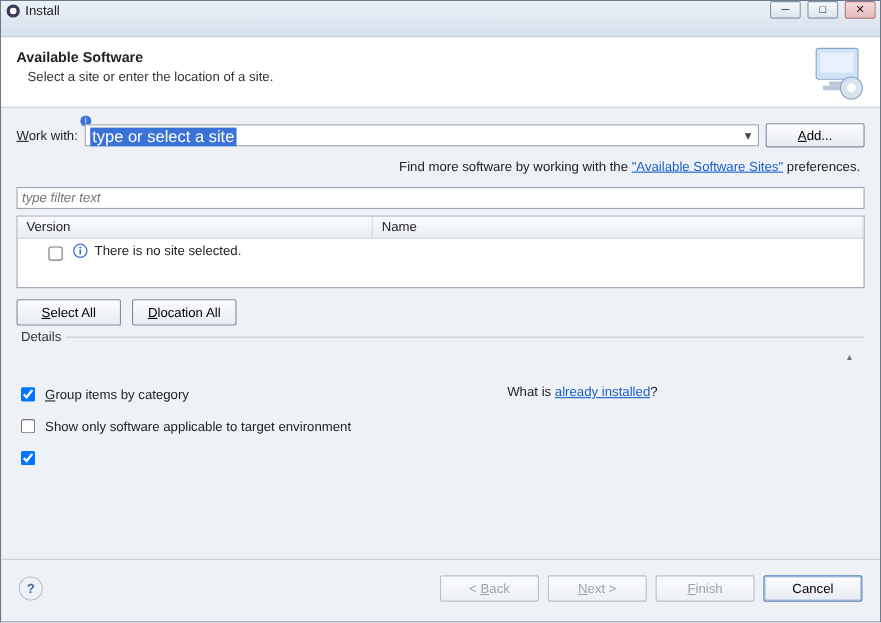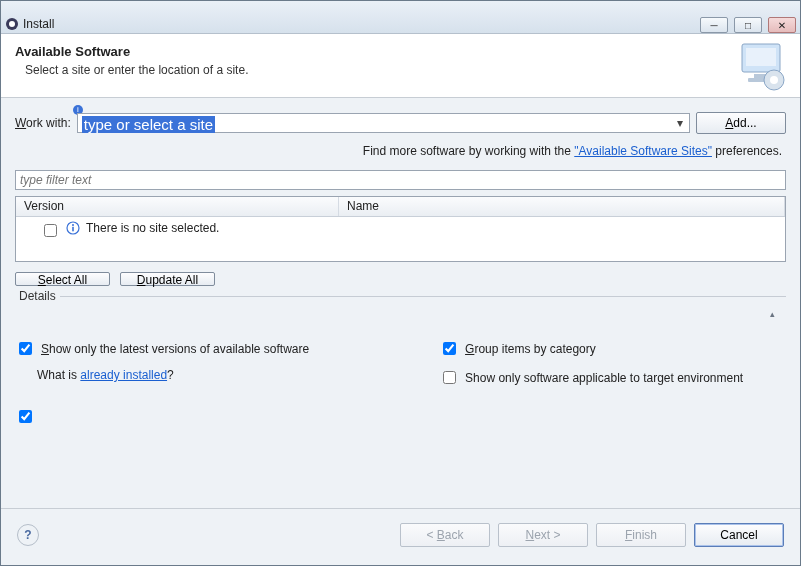--- a/index.html
+++ b/index.html
@@ -16,21 +16,21 @@
     border: 1px solid #6a7a8a;
     background: #eef2f6;
     display: flex;
     flex-direction: column;
   }
   .titlebar {
     height: 22px;
     background: linear-gradient(#eaf0f7, #d6e1ec);
     border-bottom: 1px solid #b5c0cc;
     display: flex;
-    align-items: flex-start;
+    align-items: flex-end;
     padding: 16px 4px;
     gap: 4px;
   }
   .titlebar .app-icon {
     width: 14px; height: 14px;
     display: inline-flex; align-items: center; justify-content: center;
   }
   .titlebar .title-text { font-size: 12px; }
   .titlebar .spacer { flex: 1; }
   .winbtn {
@@ -161,21 +161,21 @@
   }
   .col-name { flex: 0 0 58%; }
   .col-version { flex: 1; }
   .tbody { flex:1; padding: 4px 6px; }
   .tree-row { display:flex; align-items:flex-start; gap:6px; font-size:12px; }
   .tree-checkbox { width:13px; height:13px; }
   .info-icn {
     width:14px; height:14px; display:inline-flex; align-items:center; justify-content:center;
   }
   .sel-row { display:flex; gap:10px; margin-top:4px;}
-  .sel-row .btn { min-width:95px; height:14px;}
+  .sel-row .btn { min-width:95px; height:24px;}
   .details-group {
     margin-top: 4px;
     border-top: 1px solid #c6ccd4;
     padding-top: 2px;
   }
   .details-label {
     position: relative;
     top: -10px;
     background: #eef2f6;
     padding: 0 4px;
@@ -296,35 +296,31 @@
                 <circle cx="7" cy="4" r="1" fill="#3a72d8"></circle>
               </svg>
           </span>
           <span>There is no site selected.</span>
         </div>
       </div>
     </div>
 
     <div class="sel-row">
       <button class="btn"><span class="underline-letter">S</span><span>elect All</span></button>
-      <button class="btn"><span class="underline-letter">D</span><span>update All</span></button>
+      <button class="btn"><span class="underline-letter">D</span><span>location All</span></button>
     </div>
 
     <div class="details-group">
       <span class="details-label">Details</span>
       <div class="details-body">
         <span class="details-scroll-up">▴</span>
       </div>
     </div>
 
     <div class="checkboxes">
-      <label class="cb">
-        <input type="checkbox" checked="" style="">
-        <span><span class="underline-letter">S</span><span>how only the latest versions of available software</span></span>
-      </label>
       <label class="cb">
         <input type="checkbox" checked="" style="">
         <span><span class="underline-letter">G</span><span>roup items by category</span></span>
       </label>
       <div class="whatis">
         <span>What is </span><a>already installed</a><span>?</span>
       </div>
       <label class="cb">
         <input type="checkbox" style="">
         <span>Show only software applicable to target environment</span>

